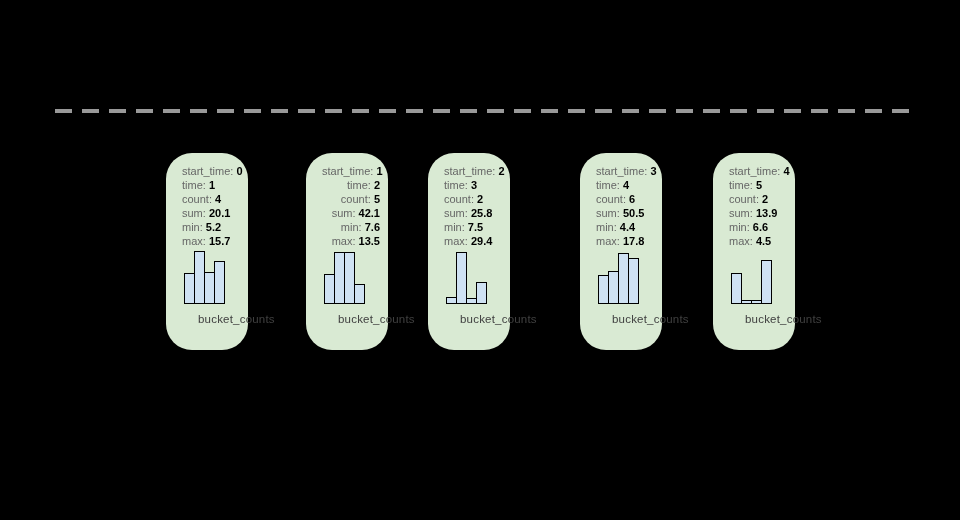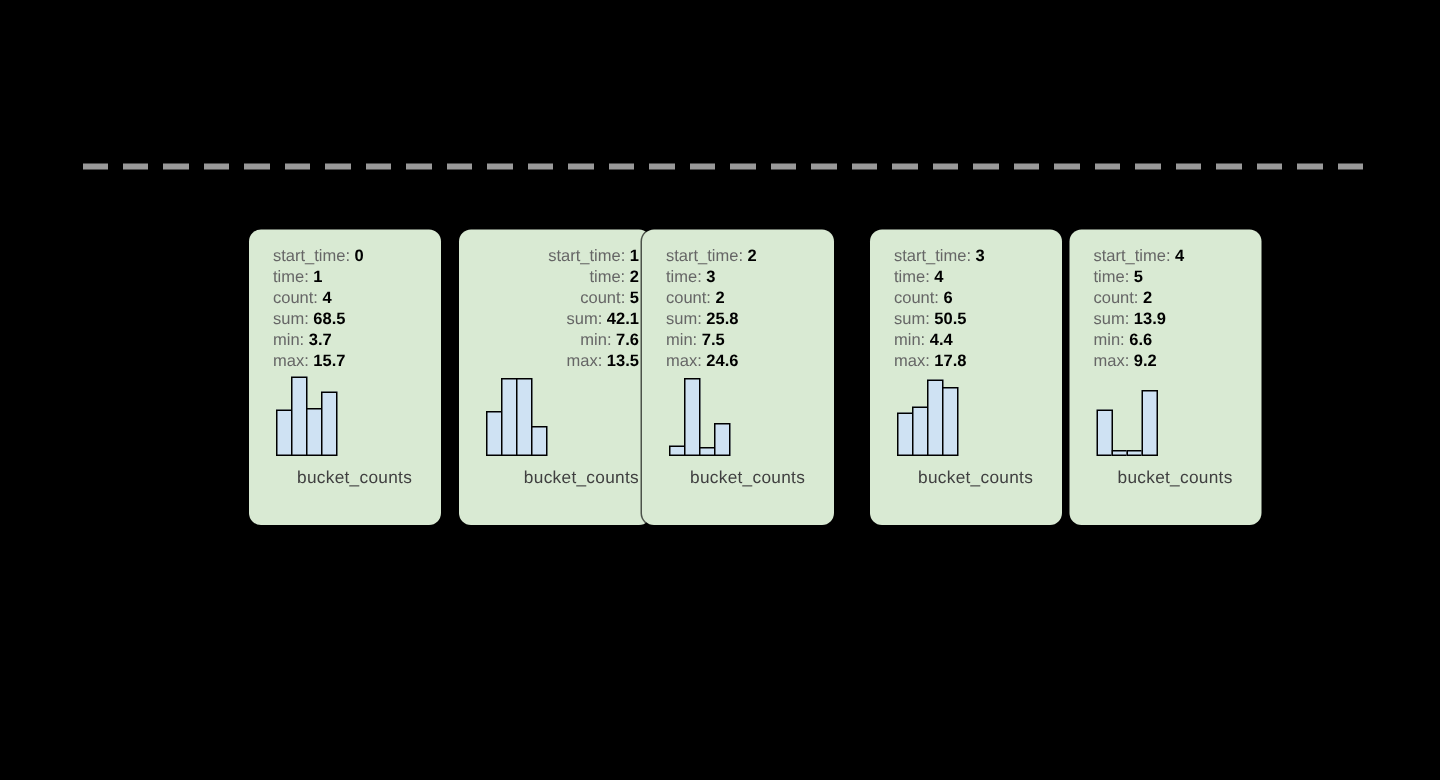--- a/index.html
+++ b/index.html
@@ -29,24 +29,24 @@
     width: 857px;
     height: 4px;
     background: repeating-linear-gradient(90deg,
       var(--dash-gray) 0px, var(--dash-gray) 17px,
       transparent 17px, transparent 27px);
   }
 
   .card {
     position: absolute;
     top: 153px;
-    width: 128px;
+    width: 82px;
     height: 197px;
     background: var(--card-fill);
-    border-radius: 8px;
+    border-radius: 26px;
     box-shadow: 0 0 0 1px rgba(0,0,0,0.65);
     padding: 11px 8px 14px 16px;
     display: flex;
     flex-direction: column;
   }
   .card:nth-child(1) { left: 166px; }
   .card:nth-child(2) { left: 306px; text-align: right; }
   .card:nth-child(3) { left: 428px; }
   .card:nth-child(4) { left: 580px; }
   .card:nth-child(5) { left: 713px; }
@@ -81,22 +81,22 @@
 <body>
 
 <div class="stage">
   <div class="dashed-line"></div>
   <div id="cards-row">
   <div class="card">
     <div class="fields">
           <div><span class="field-label">start_time: </span><span class="field-value">0</span></div>
           <div><span class="field-label">time: </span><span class="field-value">1</span></div>
           <div><span class="field-label">count: </span><span class="field-value">4</span></div>
-          <div><span class="field-label">sum: </span><span class="field-value">68.5</span></div>
-          <div><span class="field-label">min: </span><span class="field-value">3.7</span></div>
+          <div><span class="field-label">sum: </span><span class="field-value">20.1</span></div>
+          <div><span class="field-label">min: </span><span class="field-value">5.2</span></div>
           <div><span class="field-label">max: </span><span class="field-value">15.7</span></div>
         </div>
     <div class="chart">
           <div class="bar" style="height: 31px;"></div>
           <div class="bar" style="height: 53px;"></div>
           <div class="bar" style="height: 32px;"></div>
           <div class="bar" style="height: 43px;"></div>
         </div>
     <div class="bucket-label">bucket_counts</div>
   </div>
@@ -119,21 +119,21 @@
     <div class="bucket-label">bucket_counts</div>
   </div>
 
   <div class="card">
     <div class="fields">
           <div><span class="field-label">start_time: </span><span class="field-value">2</span></div>
           <div><span class="field-label">time: </span><span class="field-value">3</span></div>
           <div><span class="field-label">count: </span><span class="field-value">2</span></div>
           <div><span class="field-label">sum: </span><span class="field-value">25.8</span></div>
           <div><span class="field-label">min: </span><span class="field-value">7.5</span></div>
-          <div><span class="field-label">max: </span><span class="field-value">24.6</span></div>
+          <div><span class="field-label">max: </span><span class="field-value">29.4</span></div>
         </div>
     <div class="chart">
           <div class="bar" style="height: 7px;"></div>
           <div class="bar" style="height: 52px;"></div>
           <div class="bar" style="height: 6px;"></div>
           <div class="bar" style="height: 22px;"></div>
         </div>
     <div class="bucket-label">bucket_counts</div>
   </div>
 
@@ -155,21 +155,21 @@
     <div class="bucket-label">bucket_counts</div>
   </div>
 
   <div class="card">
     <div class="fields">
           <div><span class="field-label">start_time: </span><span class="field-value">4</span></div>
           <div><span class="field-label">time: </span><span class="field-value">5</span></div>
           <div><span class="field-label">count: </span><span class="field-value">2</span></div>
           <div><span class="field-label">sum: </span><span class="field-value">13.9</span></div>
           <div><span class="field-label">min: </span><span class="field-value">6.6</span></div>
-          <div><span class="field-label">max: </span><span class="field-value">9.2</span></div>
+          <div><span class="field-label">max: </span><span class="field-value">4.5</span></div>
         </div>
     <div class="chart">
           <div class="bar" style="height: 31px;"></div>
           <div class="bar" style="height: 4px;"></div>
           <div class="bar" style="height: 4px;"></div>
           <div class="bar" style="height: 44px;"></div>
         </div>
     <div class="bucket-label">bucket_counts</div>
   </div>
 </div>

